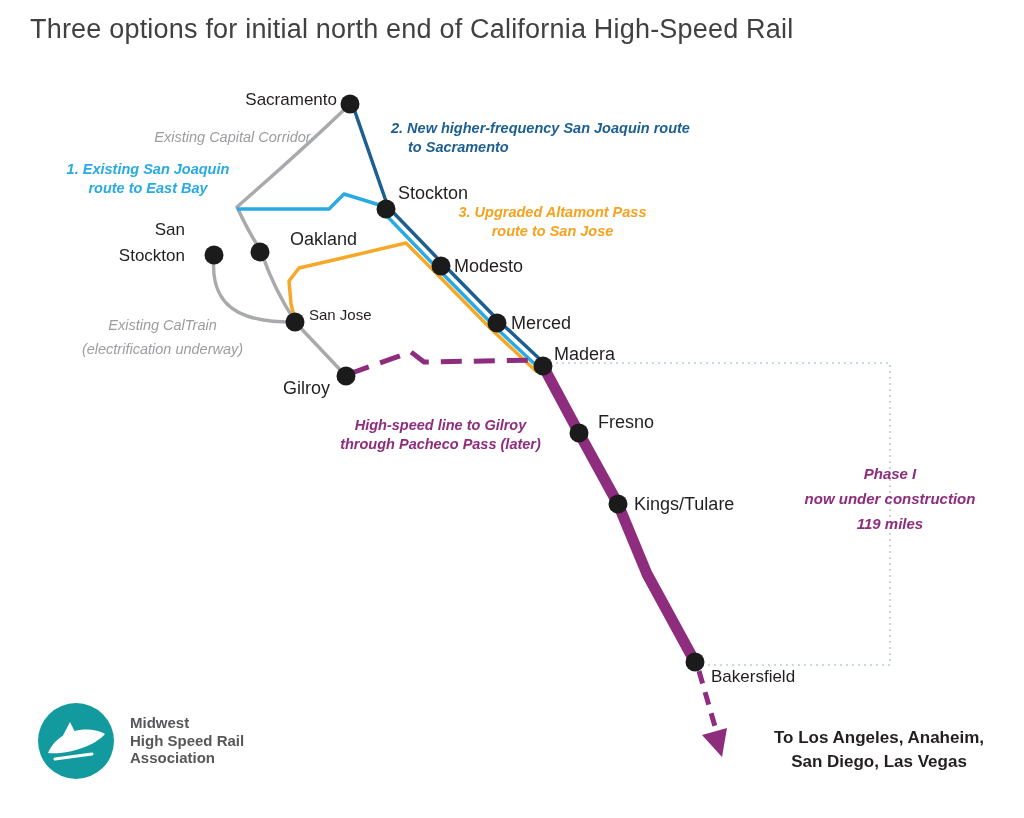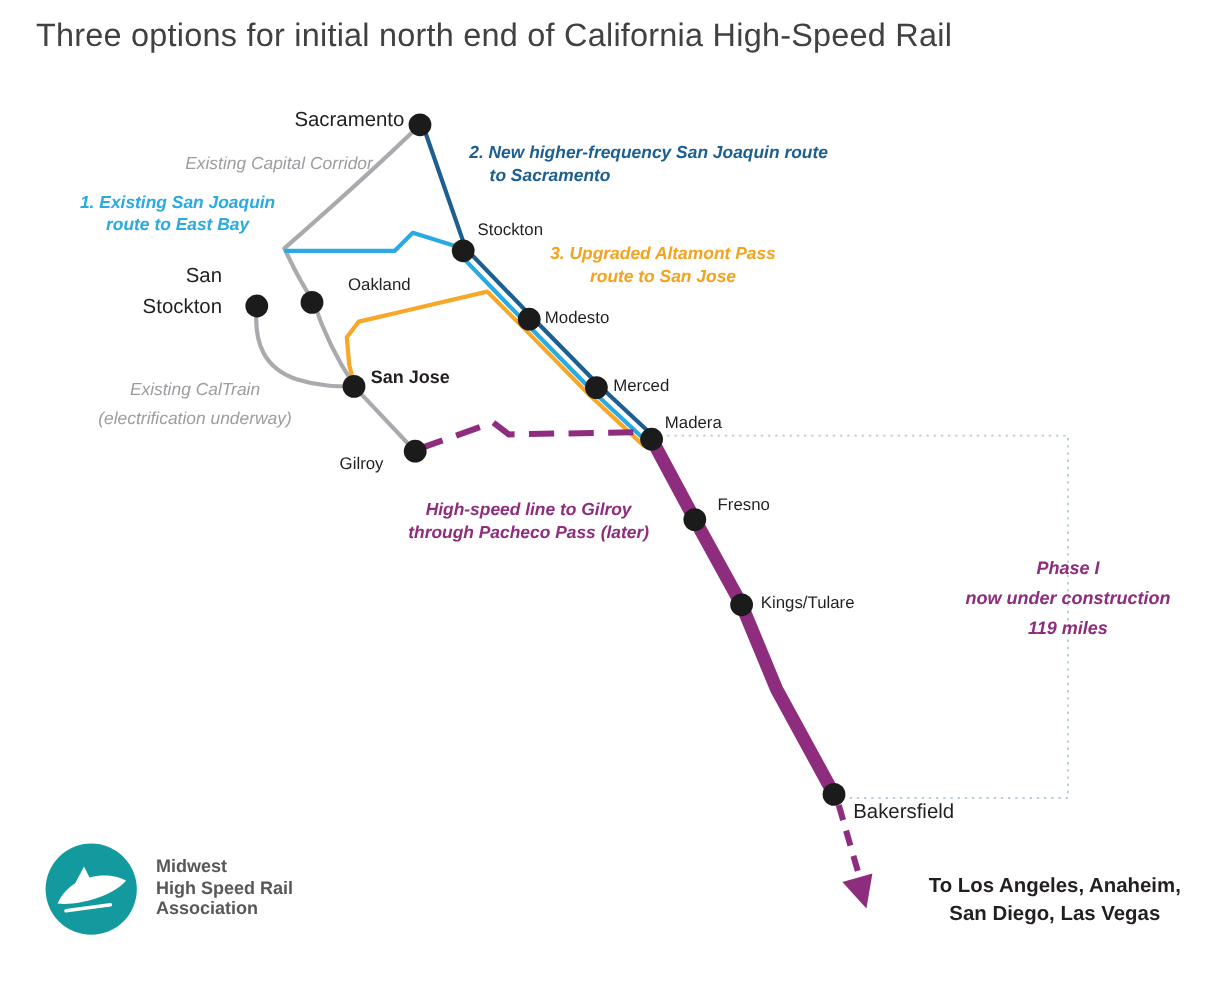--- a/index.html
+++ b/index.html
@@ -6,23 +6,23 @@
   .canvas {
     position:relative; width:1024px; height:818px; background:#ffffff;
     font-family:"Liberation Sans", sans-serif; overflow:hidden;
   }
   .map-svg { position:absolute; left:0; top:0; }
   .title {
     position:absolute; left:30px; top:14px;
     font-size:27px; font-weight:500; color:#414042; letter-spacing:.2px;
     white-space:nowrap;
   }
-  .lbl { position:absolute; color:#231f20; font-size:14px; white-space:nowrap; }
+  .lbl { position:absolute; color:#231f20; font-size:18px; white-space:nowrap; }
   .city-major { font-weight:normal; font-size:17px; }
-  .city-semibold { font-weight:bold; font-size:15px; }
+  .city-semibold { font-weight:normal; font-size:15px; }
   .wrap { white-space:normal; }
   .rt { position:absolute; font-style:italic; font-weight:bold; font-size:14.5px; line-height:19px; }
   .rt-gray { position:absolute; font-style:italic; font-weight:normal; font-size:14.5px; color:#9b9da0; }
   .c-cyan { color:#29abe2; }
   .c-navy { color:#1c5f90; }
   .c-orange { color:#f5a21f; }
   .c-purple { color:#8e2c7e; }
   .center { text-align:center; }
   .right { text-align:right; }
   .opt2-indent { margin-left:17px; }

